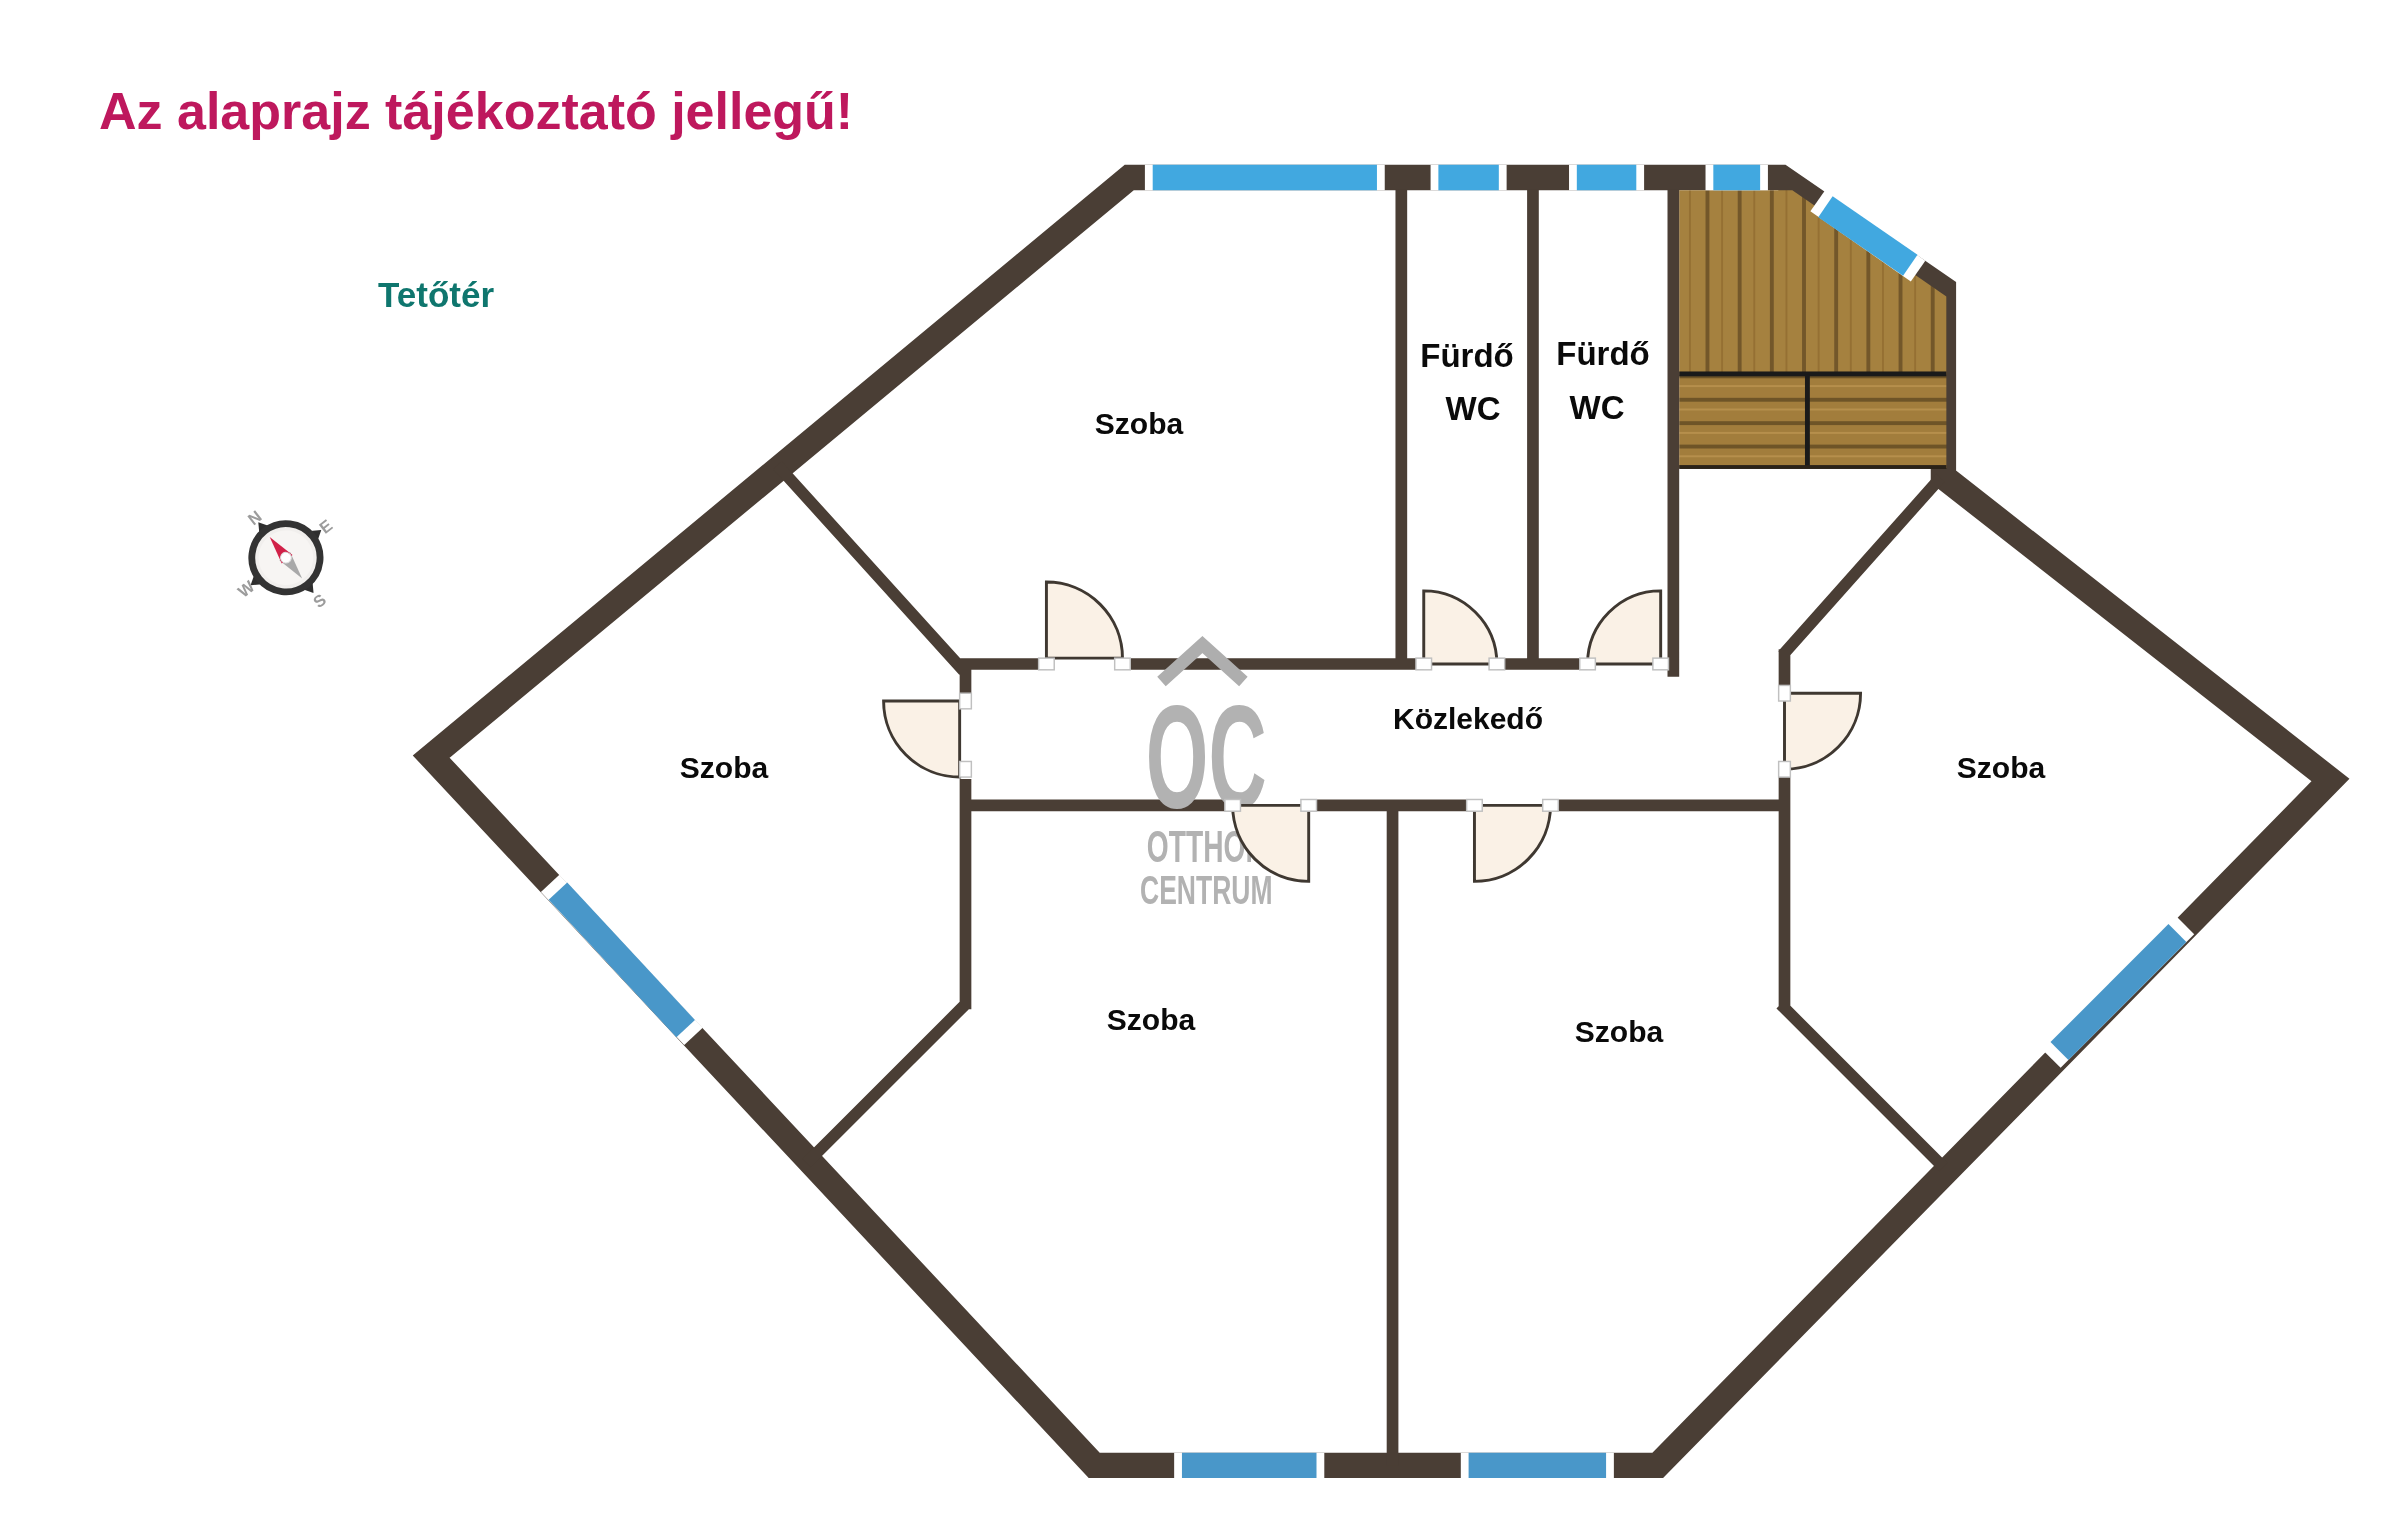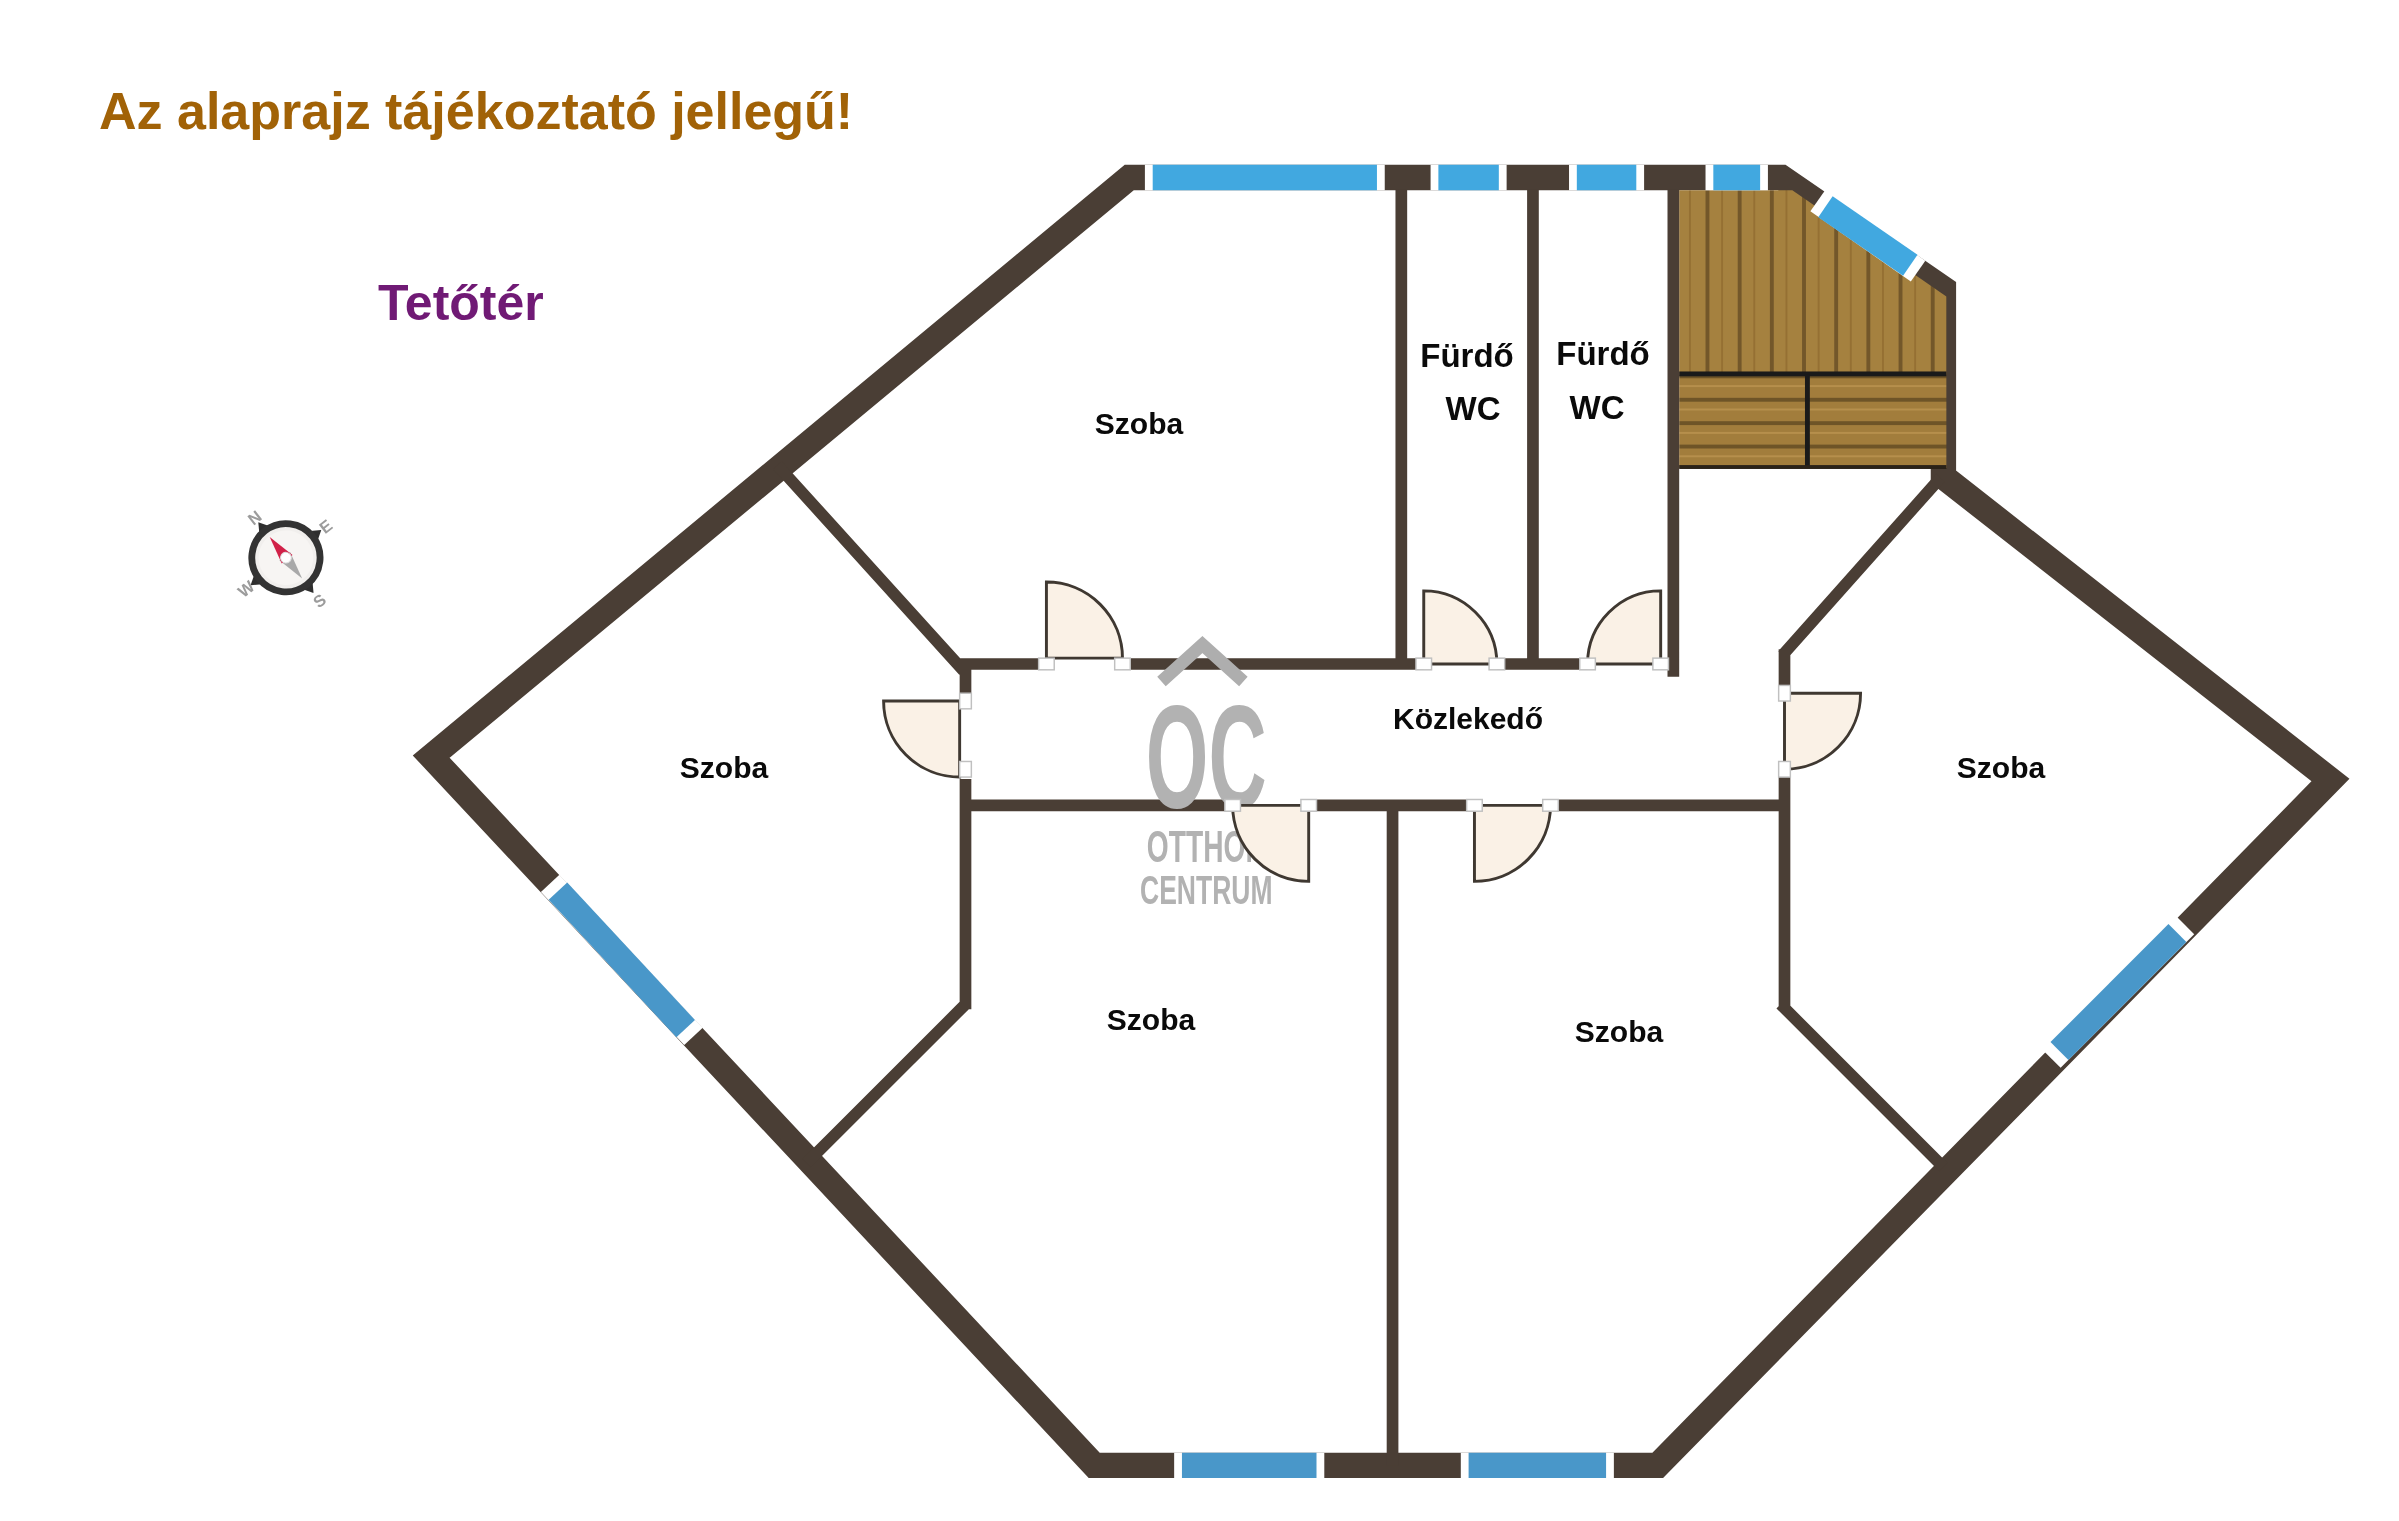--- a/index.html
+++ b/index.html
@@ -19,25 +19,25 @@
   .wm-chevron{fill:none;stroke:#aeaeae;stroke-width:13;}
   .compass-ring{fill:#f1efed;stroke:#333333;stroke-width:7;}
   .compass-spike{fill:#2e2e2e;}
   .compass-letter{fill:#9c9c9c;font:bold 17px "Liberation Sans",sans-serif;text-anchor:middle;}
   .lbl{
     position:absolute;transform:translate(-50%,-50%);
     font-weight:bold;font-size:30px;color:#0a0a0a;white-space:nowrap;line-height:1;
   }
   .lbl.bath{font-size:33px;margin-top:20px;}
   .title{
-    position:absolute;left:99px;top:83px;font-weight:bold;font-size:52px;color:#a16207;
+    position:absolute;left:99px;top:83px;font-weight:bold;font-size:52px;color:#be185d;
     white-space:nowrap;letter-spacing:0px;line-height:1.1;
   }
   .floor-name{
-    position:absolute;left:378px;top:276px;font-weight:bold;font-size:50px;color:#701a75;
+    position:absolute;left:378px;top:276px;font-weight:bold;font-size:35px;color:#0f766e;
     white-space:nowrap;line-height:1.1;
   }
 </style>
 </head>
 <body>
 
 <div class="stage">
 
   <svg viewBox="0 0 2460 1560" width="2399" height="1521">
     <defs>

